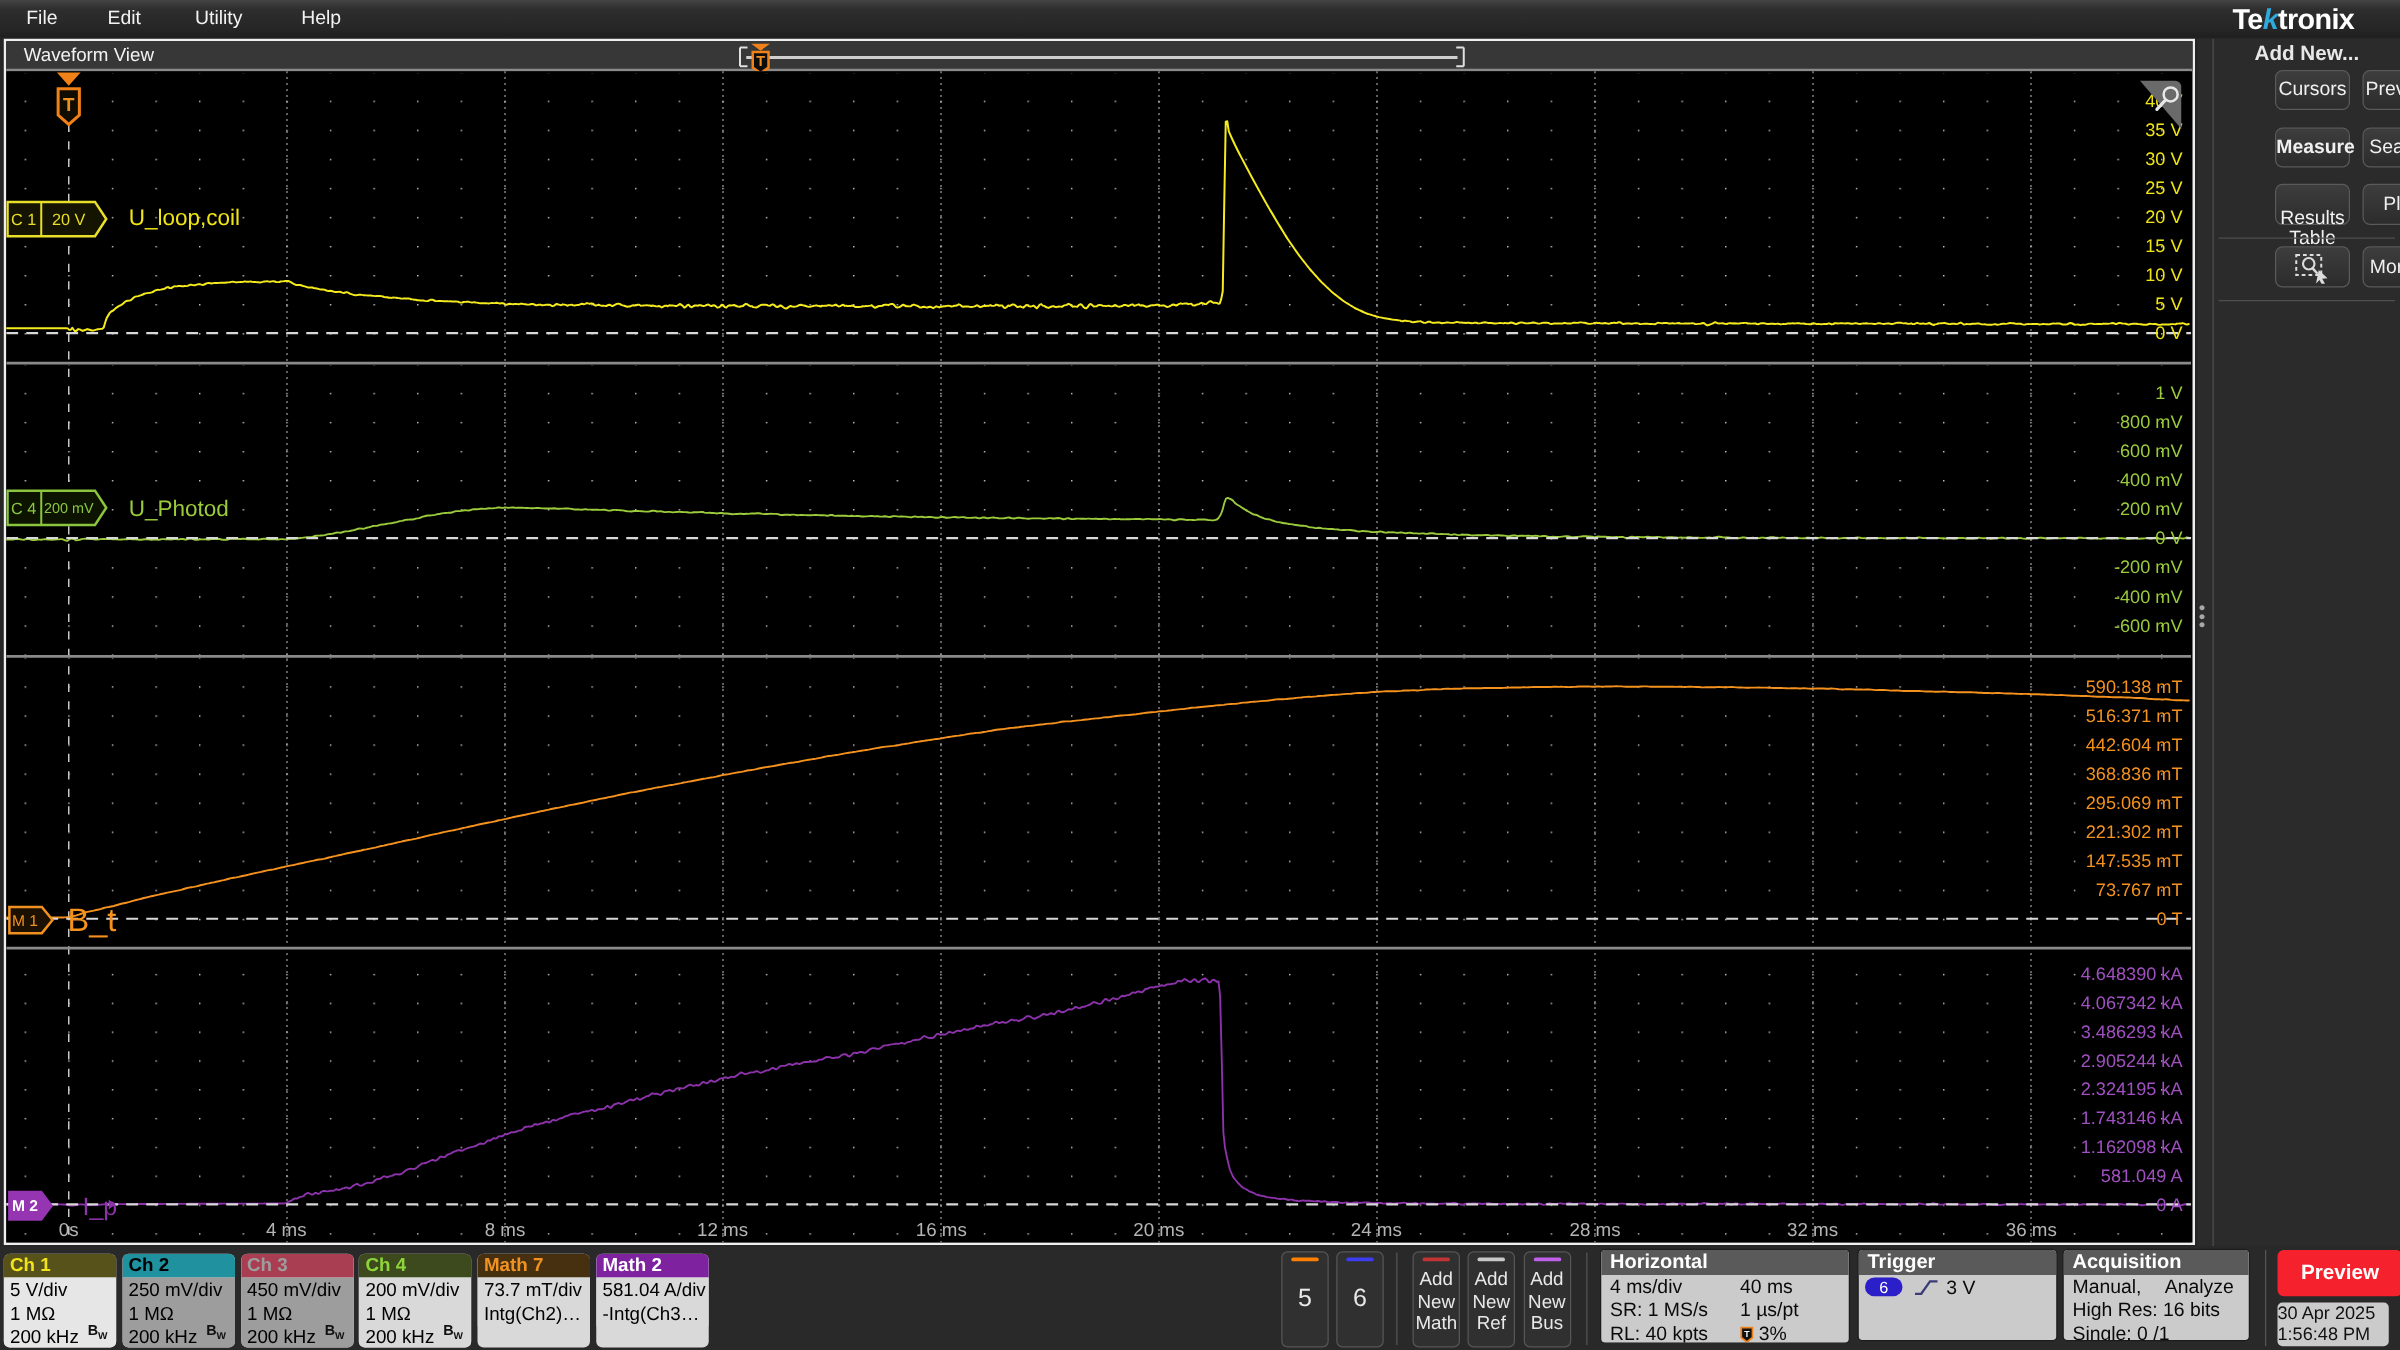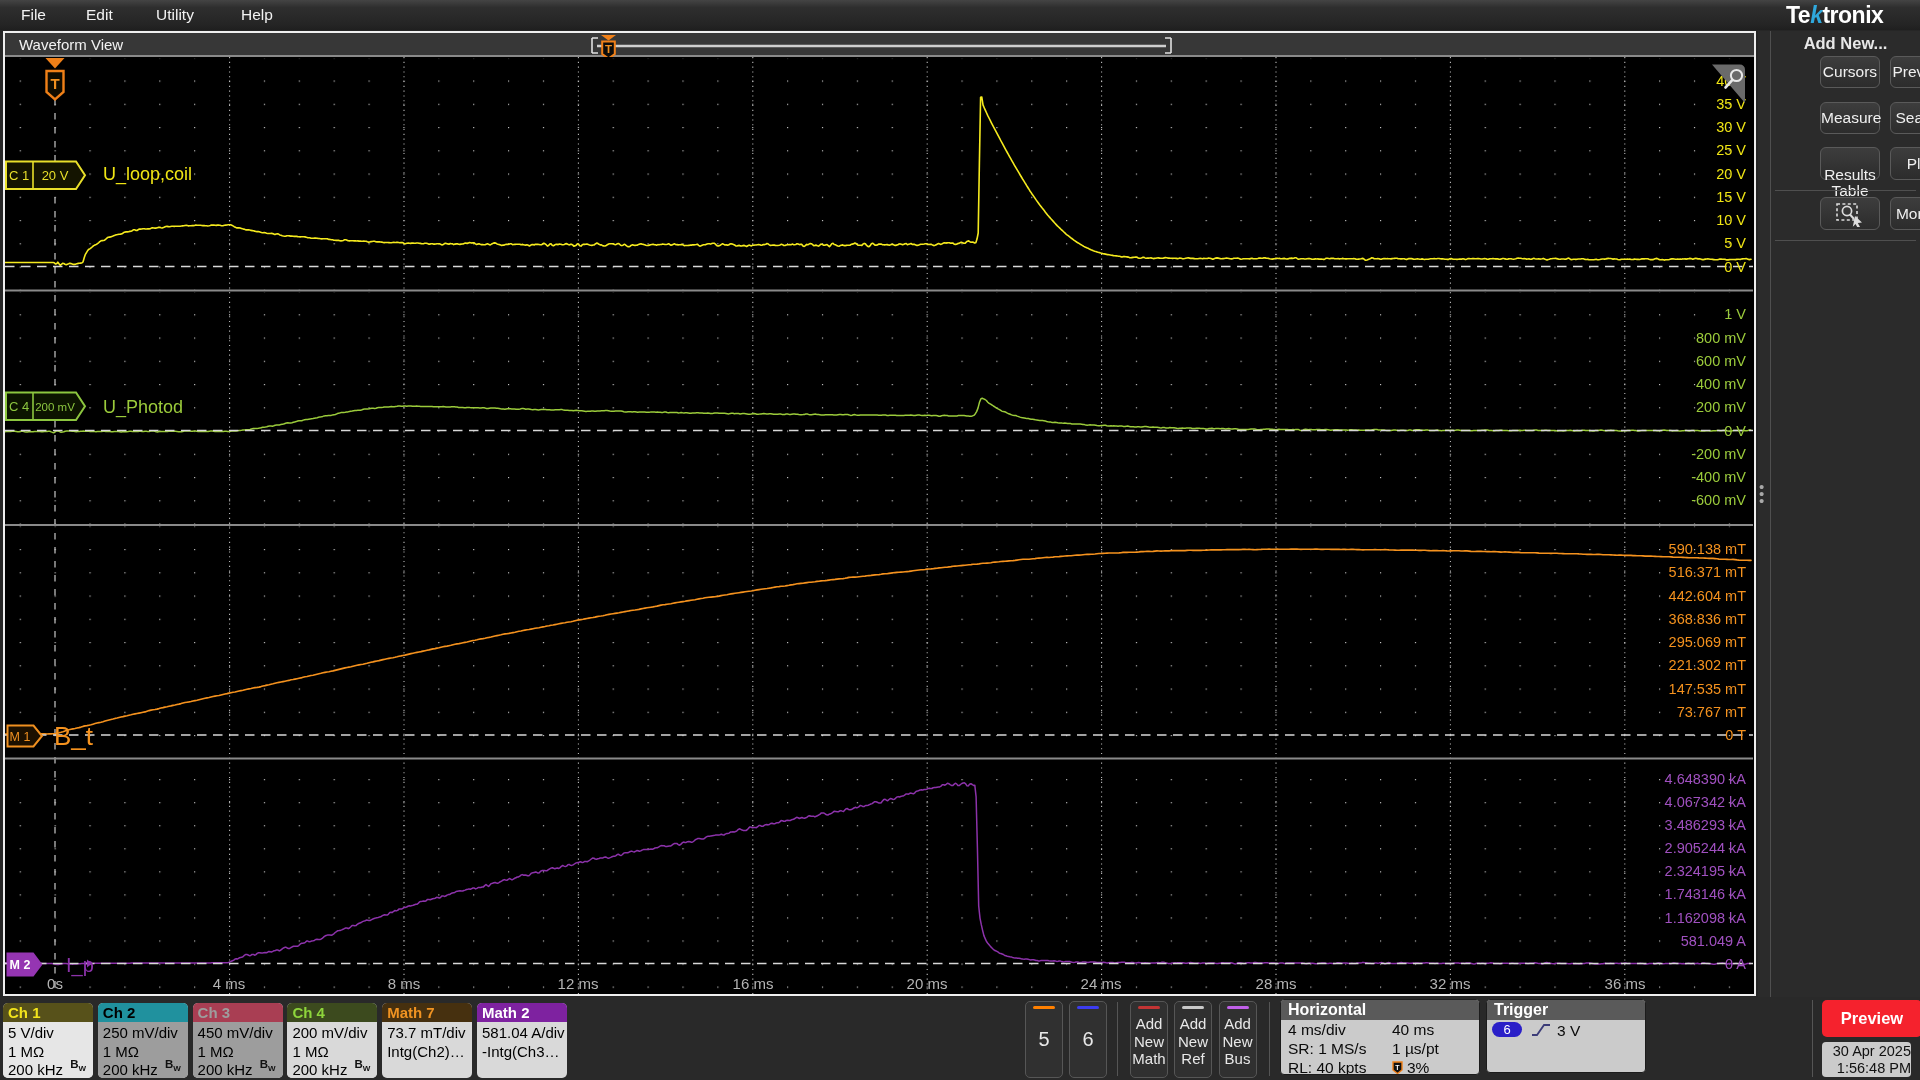--- a/index.html
+++ b/index.html
@@ -33,21 +33,21 @@
 .pan { position:absolute; top:2px; background:#cbcbcb; border:1px solid #1c1c1c; border-radius:4px;
   overflow:hidden; }
 .pan .ph { background:#5a5a5a; color:#fff; font-size:16px; font-weight:bold; height:19.5px;
   line-height:19px; padding-left:7px; }
 .pan .pb { font-size:15.5px; color:#0a0a0a; }
 .pan .pb span { line-height:15px; }
 .prev { position:absolute; left:1822px; top:3px; width:100px; height:37px; background:#f5222d;
   border-radius:5px; color:#fff; font-weight:bold; font-size:16.5px; text-align:center;
   line-height:37px; }
 .dt { position:absolute; left:1822px; top:45px; width:89px; height:35px; background:#cbcbcb;
-  border-radius:4px; color:#111; font-size:14.5px; text-align:right; line-height:17px;
+  border-radius:4px; color:#111; font-size:14.5px; text-align:left; line-height:17px;
   padding-top:1px; }
 </style></head>
 <body>
 <div id="menubar">
   <span style="left:21px">File</span>
     <span style="left:86px">Edit</span>
   <span style="left:156px">Utility</span>
     <span style="left:241px">Help</span>
 </div>
 <div id="logo">Te<span class="k">k</span>tronix</div>
@@ -175,21 +175,21 @@
 <line x1="5.0" y1="963.5" x2="6.5" y2="963.5" stroke="#ddd" stroke-width="1.5"></line>
 <path d="M1712 64.5 h28 a5 5 0 0 1 5 5 v33.5 z" fill="#6a6a6a"></path>
 <circle cx="1736.5" cy="75.5" r="5.6" fill="none" stroke="#e8e8e8" stroke-width="2"></circle>
 <line x1="1732.2" y1="80.2" x2="1725.5" y2="87.5" stroke="#e8e8e8" stroke-width="2.6" stroke-linecap="round"></line>
 </svg>
 <div id="rpanel">
   <div class="bline"></div>
   <div style="position:absolute;left:13px;top:3px;width:149px;text-align:center;color:#e8e8e8;font-size:16.5px;font-weight:bold">Add New...</div>
   <div class="rb" style="left:22px;top:25px;width:60px;height:32px;line-height:30px;">Cursors</div>
   <div class="rb" style="left:92px;top:25px;width:60px;height:32px;line-height:30px;">Preview</div>
-  <div class="rb" style="left:22px;top:71px;width:60px;height:32px;line-height:30px;">Measure</div>
+  <div class="rb" style="left:22px;top:71px;width:60px;height:32px;line-height:30px;font-weight:bold;">Measure</div>
   <div class="rb" style="left:92px;top:71px;width:60px;height:32px;line-height:30px;">Search</div>
   <div class="rb" style="left:22px;top:116px;width:60px;height:33px;line-height:16px;padding-top:19px">Results<br>Table</div>
   <div class="rb" style="left:92px;top:116px;width:60px;height:33px;line-height:31px;">Plot</div>
   <div style="position:absolute;left:17px;top:159px;width:141px;height:1px;background:#4f4f4f"></div>
   <div class="rb" style="left:22px;top:166px;width:60px;height:33px;line-height:31px;"><svg width="34" height="26" viewBox="0 0 34 26" style="margin-top:3px">
         <rect x="4" y="3" width="20" height="16" fill="none" stroke="#dcdcdc" stroke-width="1.6" stroke-dasharray="3 2.4"></rect>
         <circle cx="14" cy="10" r="4.6" fill="none" stroke="#dcdcdc" stroke-width="1.7"></circle>
         <line x1="17" y1="13.5" x2="21" y2="18" stroke="#dcdcdc" stroke-width="2"></line>
         <path d="M22 15 l7 6.5 -4.2 0.4 2.2 4 -2.4 1 -2,-4 -2.8 2.8 z" fill="#dcdcdc"></path>
       </svg></div>
@@ -269,16 +269,25 @@
 
   <div class="pan" style="left:1486px;width:160px;height:74px">
     <div class="ph">Trigger</div>
     <div style="position:absolute;left:5px;top:22px;width:30px;height:15px;background:#2a1fc8;border-radius:8px;color:#fff;font-size:13px;text-align:center;line-height:15px">6</div>
     <svg width="20" height="14" style="position:absolute;left:44px;top:23px">
         <path d="M1 12 h5 l7,-10 h6" stroke="#3c3c78" stroke-width="1.8" fill="none"></path>
       </svg>
     <span style="position:absolute;left:70px;top:22px;font-size:15.5px;color:#0a0a0a">3 V</span>
   </div>
 
+  <div class="pan" style="left:1650px;width:150px;height:74px">
+    <div class="ph">Acquisition</div>
+    <div class="pb">
+      <span style="position:absolute;left:7px;top:22px">Manual,</span>
+        <span style="position:absolute;right:12px;top:22px">Analyze</span>
+      <span style="position:absolute;left:7px;top:41px">High Res: 16 bits</span>
+      <span style="position:absolute;left:7px;top:60px">Single: 0 /1</span>
+    </div>
+  </div>
   <div class="vsep" style="left:1812px;top:3px;height:77px"></div>
   <div class="prev">Preview</div>
   <div class="dt">30 Apr 2025<br>1:56:48 PM</div>
 </div>
 
 </body></html>

